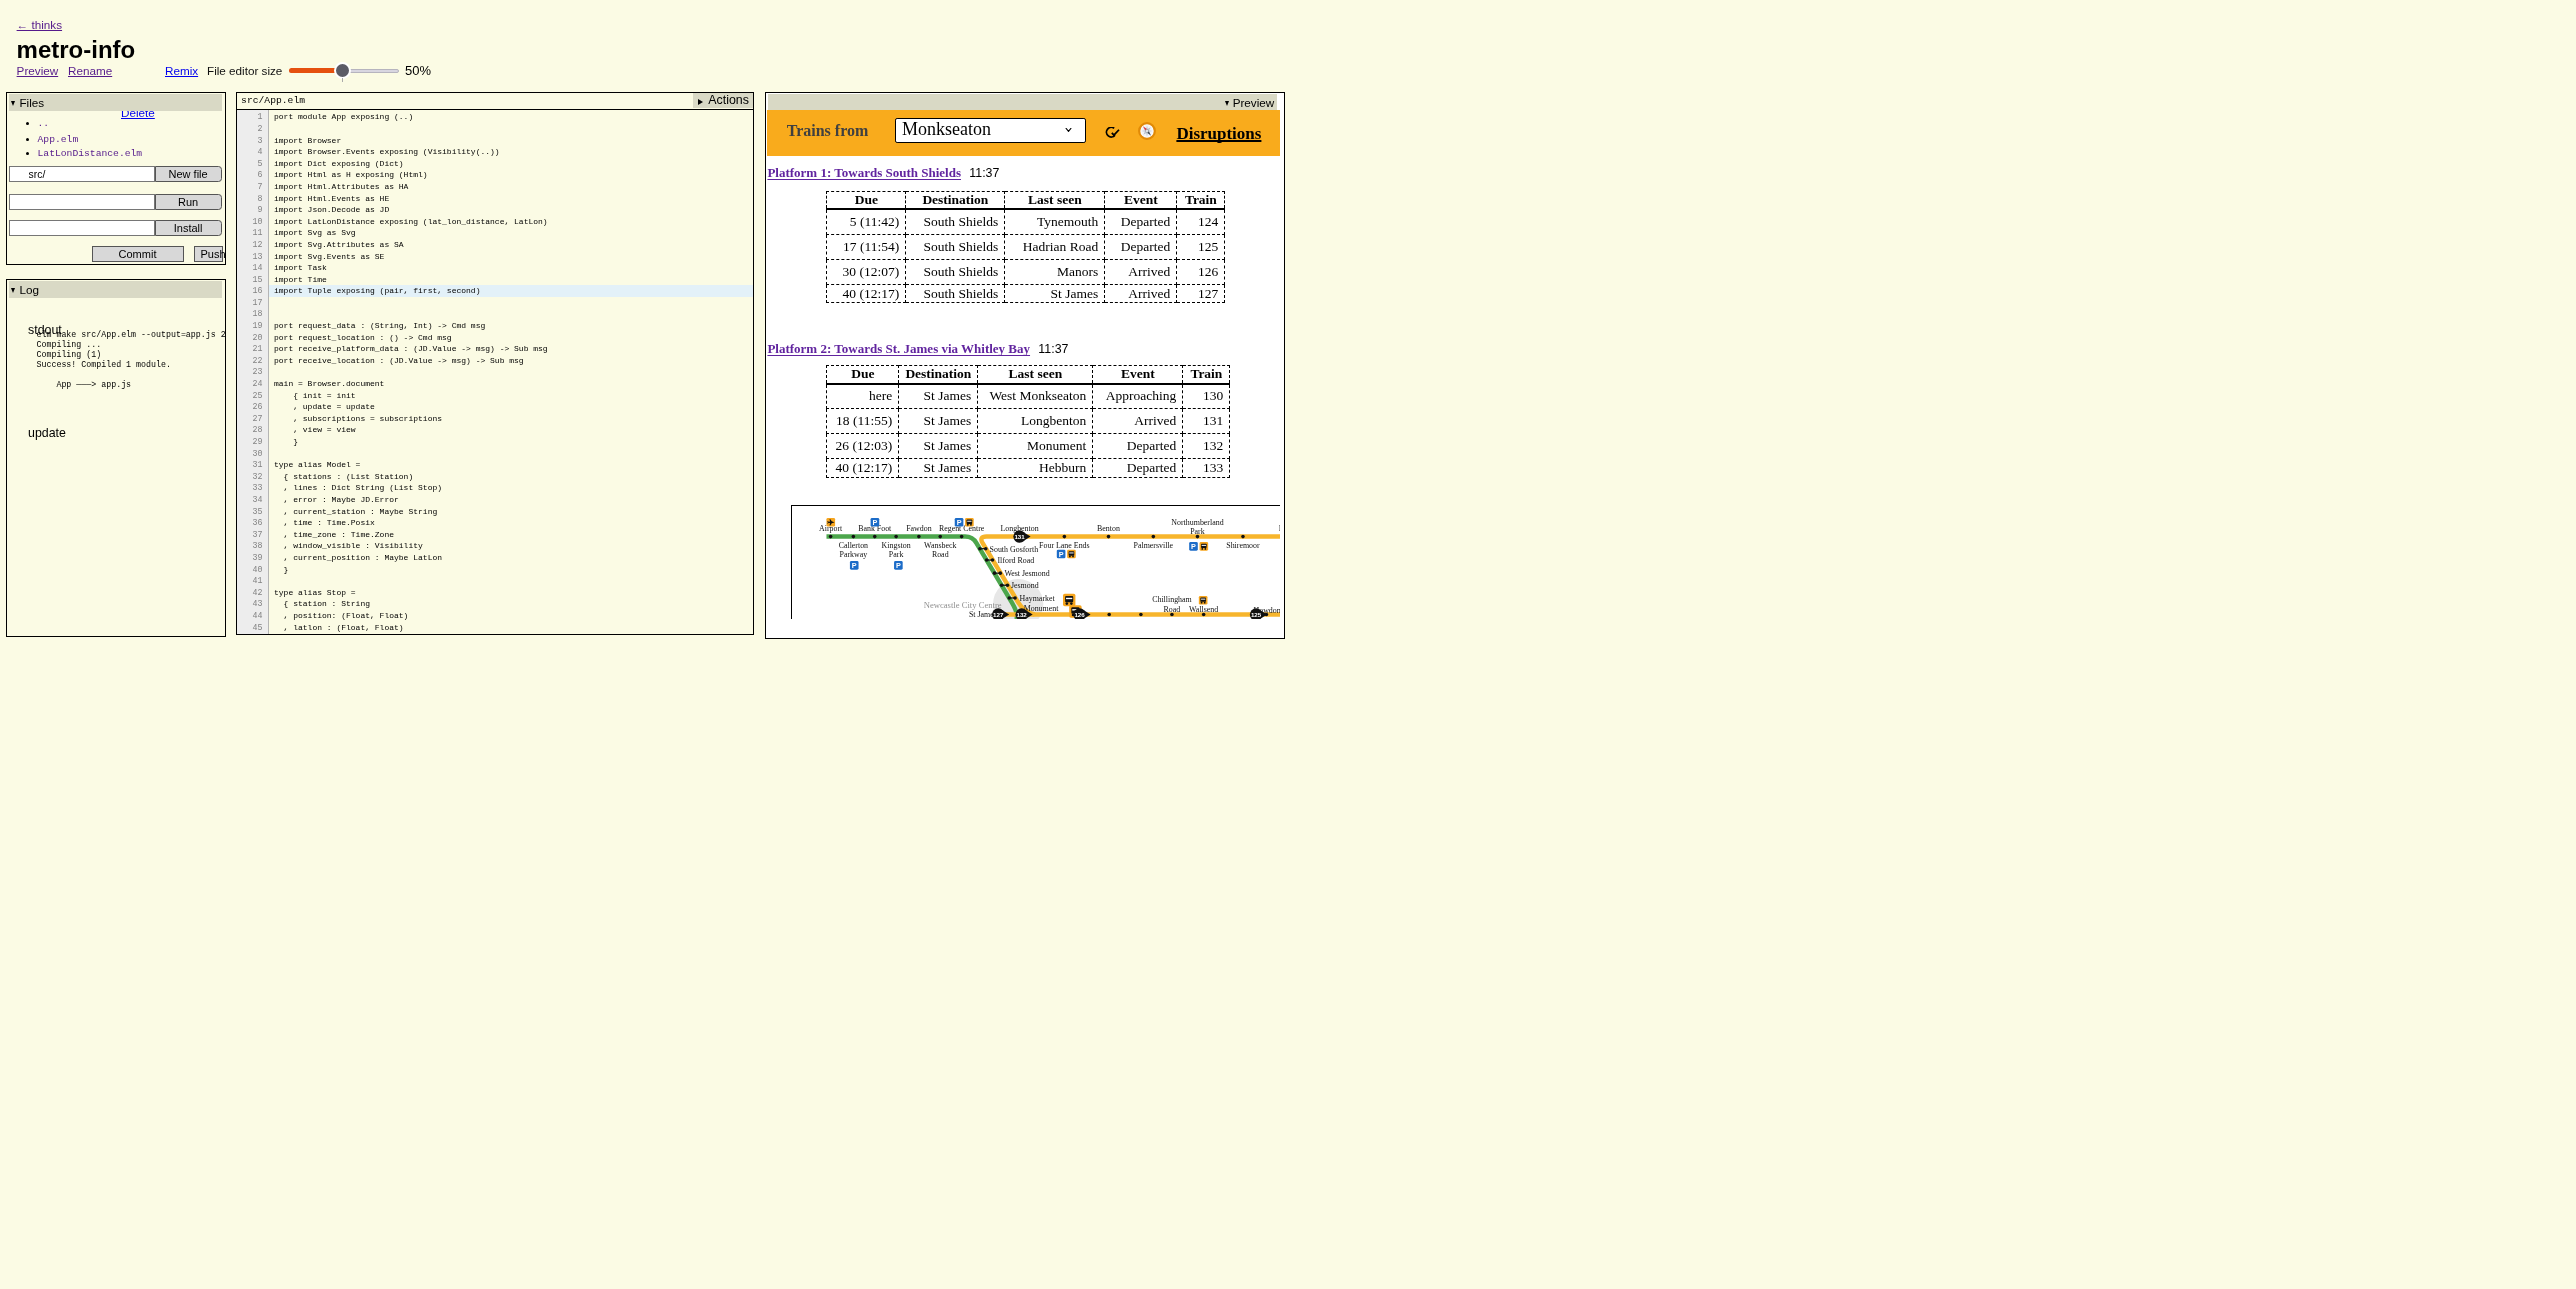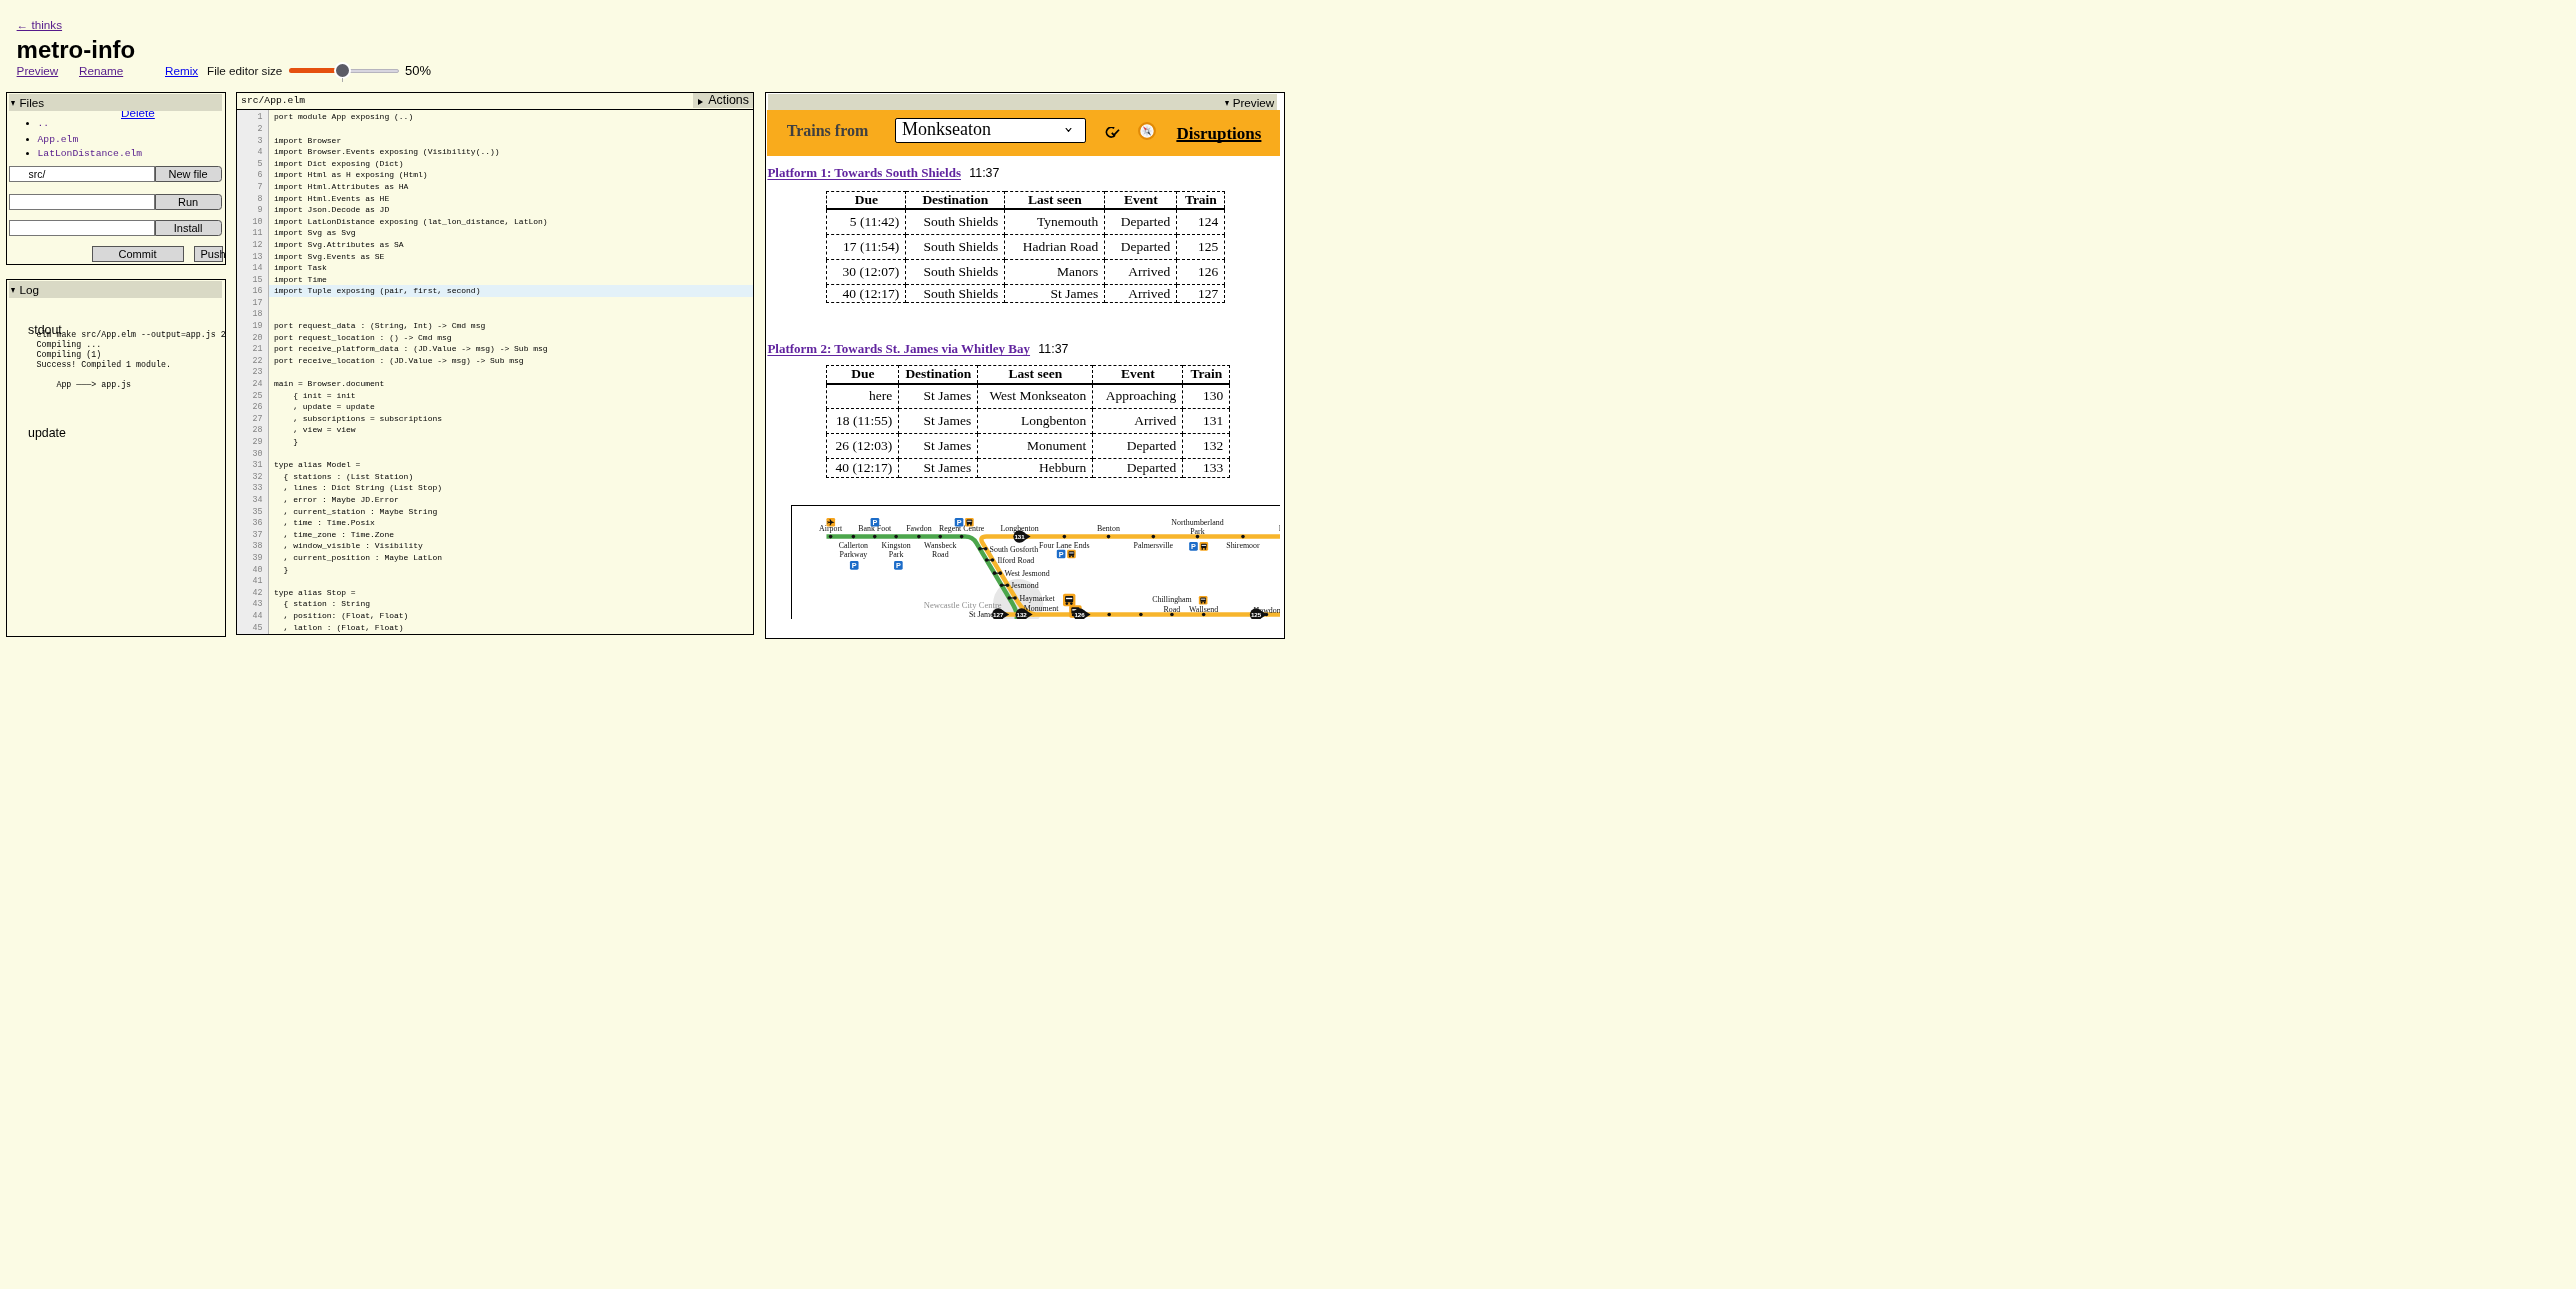--- a/index.html
+++ b/index.html
@@ -71,21 +71,21 @@
 table.trains td{text-align:right;padding:0 6.2px;}
 #mapbox{position:absolute;left:23.5px;top:395px;width:502px;height:113px;border:1.4px solid #000;border-bottom:none;background:#fff;overflow:hidden;}
 </style>
 </head>
 <body>
 <div id="stage">
   <div id="back" class="abs"><a class="purple" href="#">← thinks</a></div>
   <h1 id="title" class="abs">metro-info</h1>
   <div id="toolbar" class="abs">
     <a class="purple" style="left:16.6px;" href="#">Preview</a>
-      <a class="purple" style="left:68px;margin-left:11px;" href="#">Rename</a>
+      <a class="purple" style="left:68px;" href="#">Rename</a>
       <a class="blue" style="left:121px;margin-top:42px;" href="#">Delete</a>
       <a class="blue" style="left:165px;" href="#">Remix</a>
       <span id="sliderlabel" style="left:207px;">File editor size</span>
   </div>
   <div id="track" class="abs"></div>
   <div id="trackfill" class="abs"></div>
   <div id="thumb" class="abs"></div>
   <div id="tick" class="abs"></div>
   <div id="pct" class="abs">50%</div>
 

